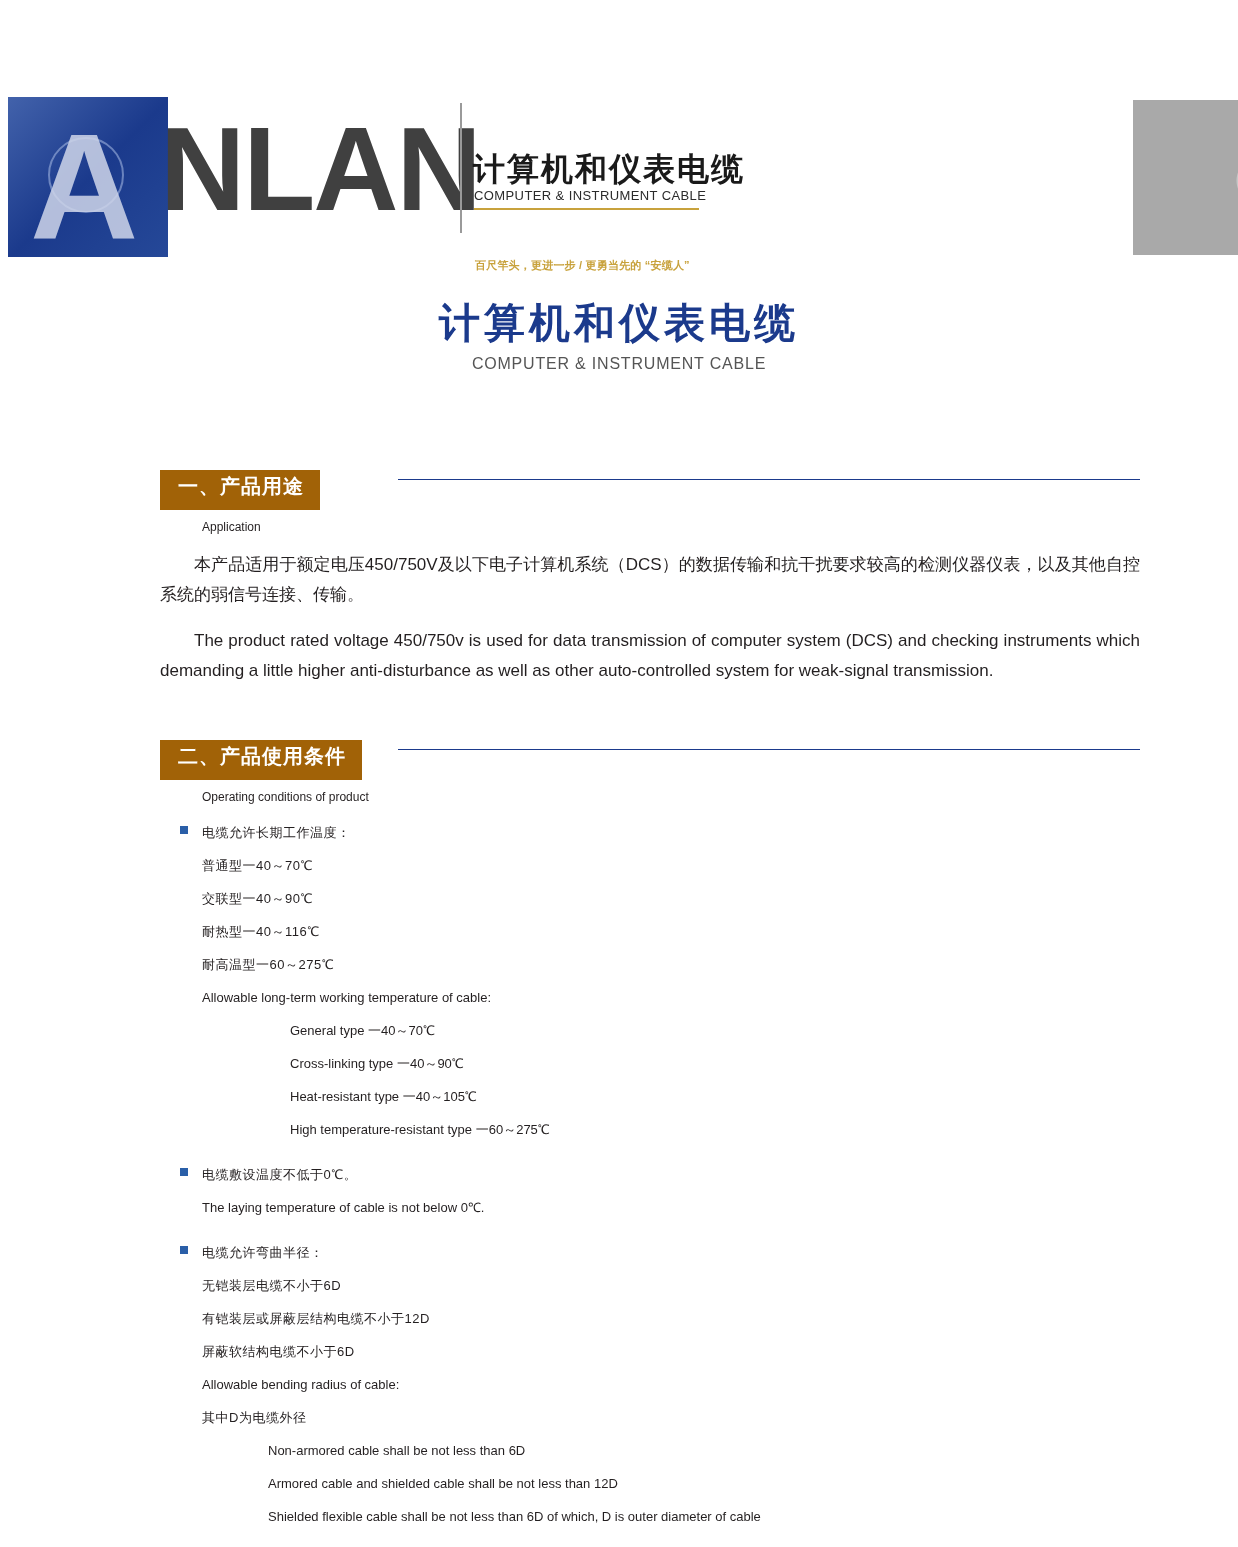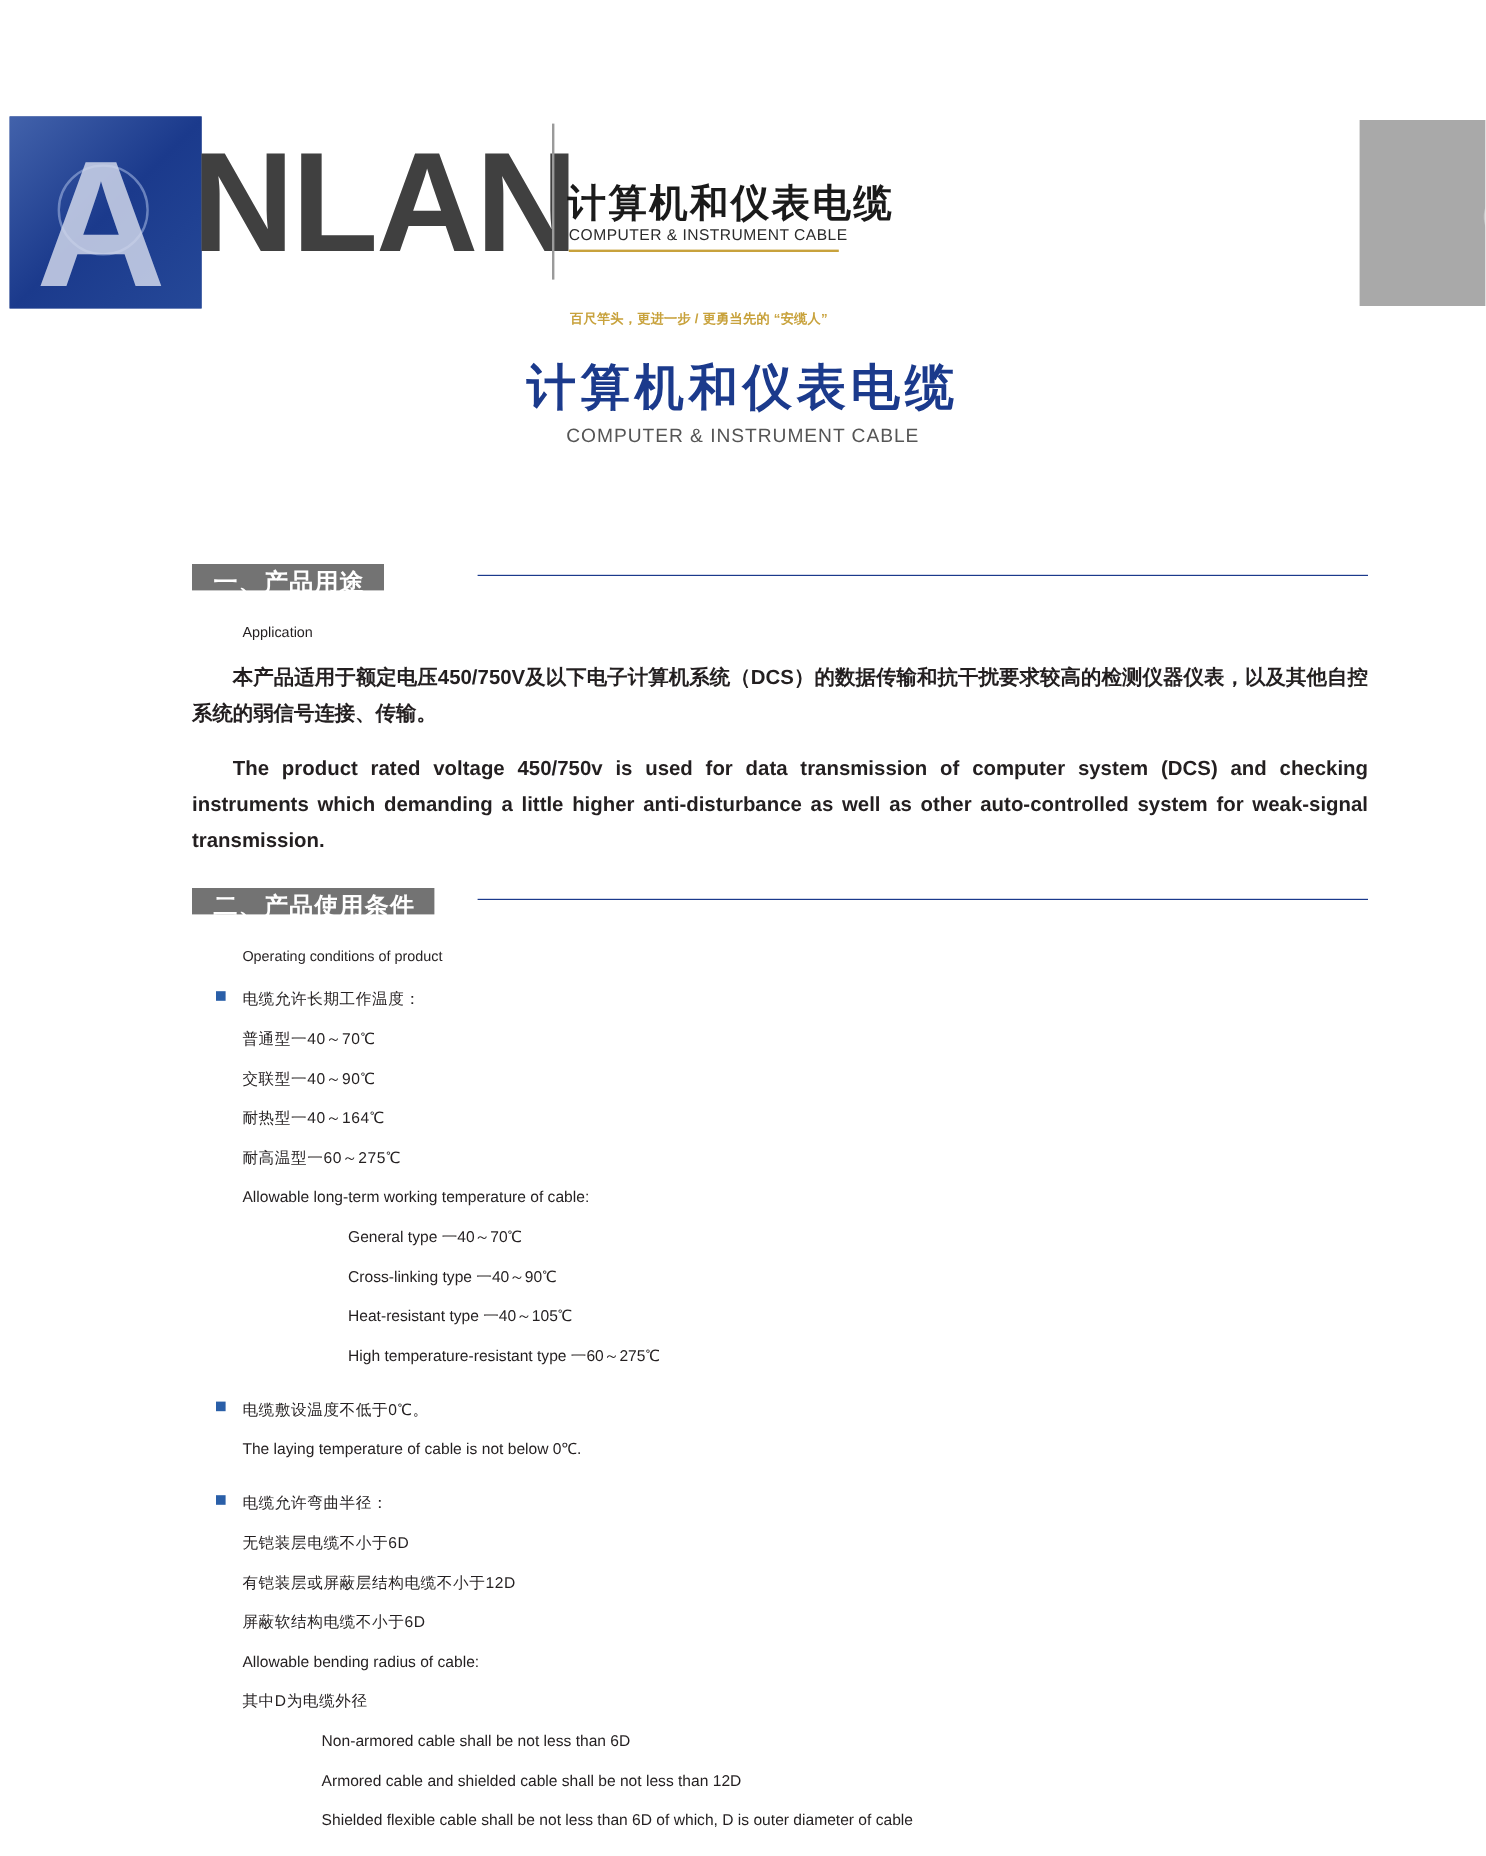--- a/index.html
+++ b/index.html
@@ -168,22 +168,22 @@
     width: 980px;
   }
   .sec-head {
     position: relative;
     height: 32px;
   }
   .sec-tag {
     position: absolute;
     left: 0;
     top: 0;
-    height: 22px;
-    background: #737373;
+    height: 40px;
+    background: #a16207;
     color: #ffffff;
     font-size: 20px;
     font-weight: bold;
     line-height: 32px;
     padding: 0 16px 0 18px;
     letter-spacing: 1px;
     white-space: nowrap;
   }
   .sec-rule-wrap {
     position: absolute;
@@ -198,21 +198,20 @@
     font-size: 12px;
     color: #231f20;
     margin: 18px 0 0 42px;
   }
   p.body {
     font-size: 17px;
     line-height: 30px;
     margin: 16px 0 0 0;
     text-align: justify;
     color: #231f20;
-    font-weight: bold;
   }
   p.body.indent {
     text-indent: 34px;
   }
   .bullet-row {
     position: relative;
     margin-top: 12px;
     padding-left: 42px;
   }
   .bullet-sq {
@@ -270,21 +269,21 @@
     <div class="sec-tag">二、产品使用条件</div>
     <div class="sec-rule-wrap" style="left:238px; width:742px;"></div>
   </div>
   <div class="sub-en">Operating conditions of product</div>
 
   <div class="bullet-row">
     <div class="bullet-sq"></div>
     <div class="line cn">电缆允许长期工作温度：</div>
     <div class="line cn">普通型一40～70℃</div>
     <div class="line cn">交联型一40～90℃</div>
-    <div class="line cn">耐热型一40～164℃</div>
+    <div class="line cn">耐热型一40～116℃</div>
     <div class="line cn">耐高温型一60～275℃</div>
     <div class="line">Allowable long-term working temperature of cable:</div>
     <div class="line ind1">General type 一40～70℃</div>
     <div class="line ind1">Cross-linking type 一40～90℃</div>
     <div class="line ind1">Heat-resistant type 一40～105℃</div>
     <div class="line ind1">High temperature-resistant type 一60～275℃</div>
   </div>
 
   <div class="bullet-row">
     <div class="bullet-sq"></div>

